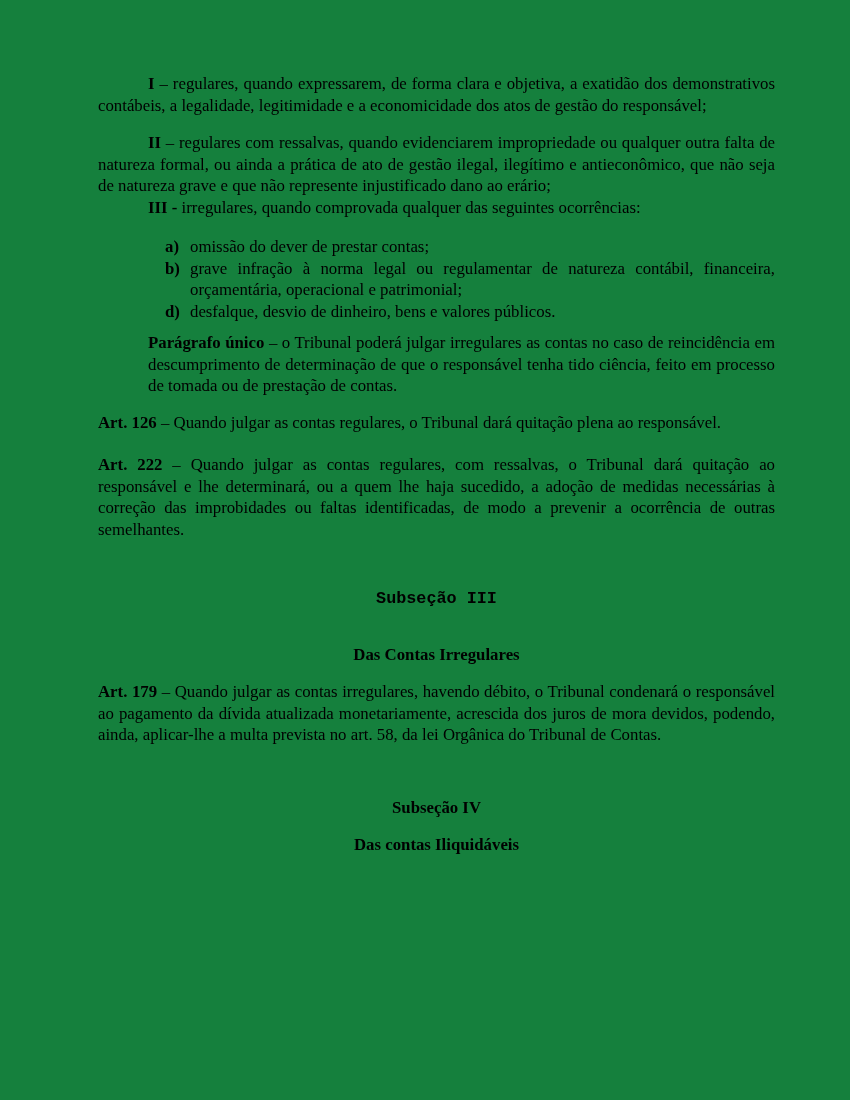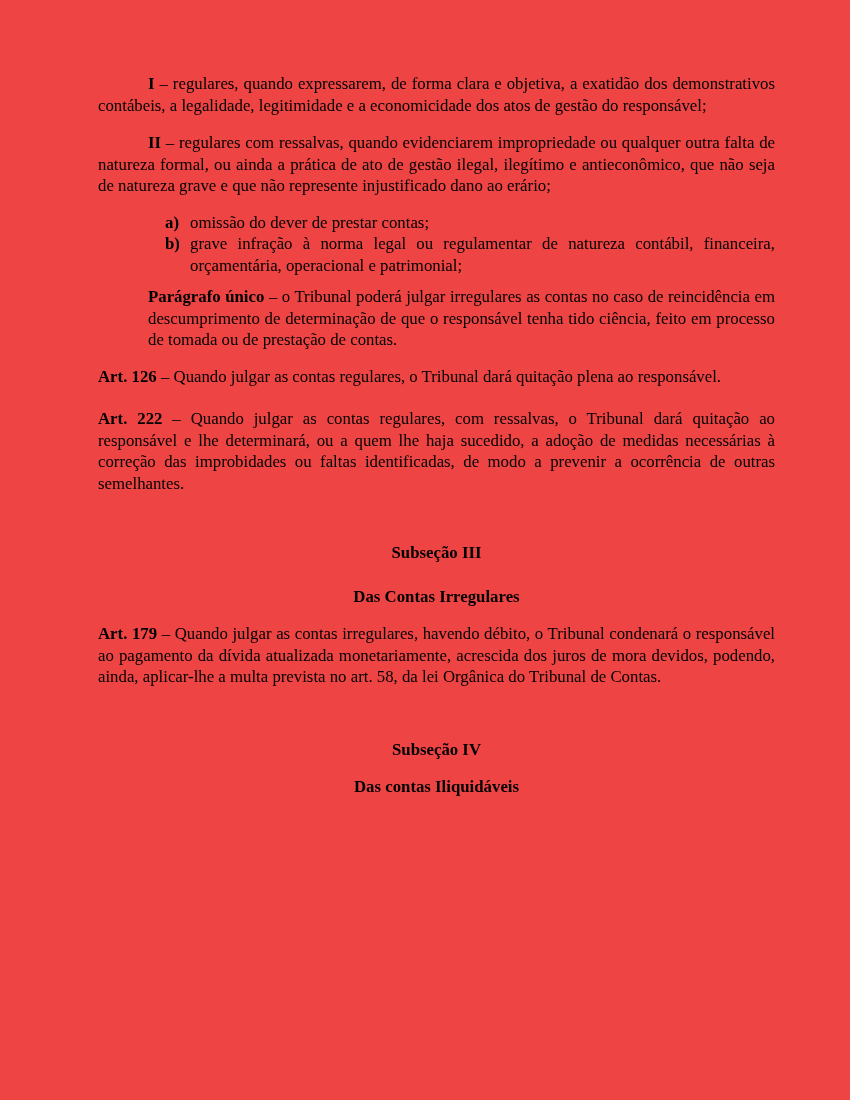--- a/index.html
+++ b/index.html
@@ -5,55 +5,55 @@
   html, body {
     margin: 0;
     padding: 0;
     background: #ffffff;
   }
   .page {
     position: relative;
     width: 850px;
     height: 1100px;
     box-sizing: border-box;
-    background: #ef4444;
+    background: #15803d;
     color: #000000;
     font-family: "Liberation Serif", "DejaVu Serif", serif;
     font-size: 16.8px;
     line-height: 21.5px;
     padding: 73px 75px 0 98px;
     overflow: hidden;
   }
   p { margin: 0; }
   .just { text-align: justify; }
   .indent-first { text-indent: 50px; }
   .block-indent { margin-left: 50px; }
   b, .bold { font-weight: bold; }
   .heading {
     font-weight: bold;
     text-align: center;
   }
   
   .clause-i   { margin-bottom: 16px; }
-  .clause-ii  { margin-bottom: 15px; }
+  .clause-ii  { }
   .clause-iii { margin-bottom: 18px; }
   .occur-list { margin-left: 67px; margin-bottom: 10px; }
   .occur-item { padding-left: 25px; text-align: justify; }
   .ilabel {
     display: inline-block;
     width: 25px;
     margin-left: -25px;
     font-weight: bold;
   }
   .paragrafo-unico { margin-bottom: 15px; }
   .art-126 { margin-bottom: 21px; }
   .sub2-title { margin-bottom: 18px; }
   .sub2-sub   { margin-bottom: 16px; }
   .art-127 { margin-bottom: 48px; }
-  .sub3-title { margin-bottom: 22px; }
+  .sub3-title { margin-bottom: 34px; font-family: Liberation Mono, monospace; }
   .sub3-sub   { margin-bottom: 16px; }
   .art-128 { margin-bottom: 51px; }
   .sub4-title { margin-bottom: 16px; text-align: center; }
 </style>
 </head>
 <body>
 
 <div class="page">
 
   <p class="just indent-first clause-i">
@@ -61,24 +61,30 @@
     <span>–</span>
     <span>regulares, quando expressarem, de forma clara e objetiva, a exatidão dos demonstrativos contábeis, a legalidade, legitimidade e a economicidade dos atos de gestão do responsável;</span>
   </p>
 
   <p class="just indent-first clause-ii">
     <b>II</b>
     <span>–</span>
     <span>regulares com ressalvas, quando evidenciarem impropriedade ou qualquer outra falta de natureza formal, ou ainda a prática de ato de gestão ilegal, ilegítimo e antieconômico, que não seja de natureza grave e que não represente injustificado dano ao erário;</span>
   </p>
 
+  <p class="just indent-first clause-iii">
+    <b>III</b>
+    <b>-</b>
+    <span>irregulares, quando comprovada qualquer das seguintes ocorrências:</span>
+  </p>
 
   <div class="occur-list">
     <p class="occur-item"><span class="ilabel">a)</span><span>omissão do dever de prestar contas;</span></p>
     <p class="occur-item"><span class="ilabel">b)</span><span>grave infração à norma legal ou regulamentar de natureza contábil, financeira, orçamentária, operacional e patrimonial;</span></p>
+    <p class="occur-item"><span class="ilabel">d)</span><span>desfalque, desvio de dinheiro, bens e valores públicos.</span></p>
   </div>
 
   <p class="just block-indent paragrafo-unico">
     <b>Parágrafo único</b>
     <span>–</span>
     <span>o Tribunal poderá julgar irregulares as contas no caso de reincidência em descumprimento de determinação de que o responsável tenha tido ciência, feito em processo de tomada ou de prestação de contas.</span>
   </p>
 
   <p class="art-126">
     <b>Art. 126</b>

